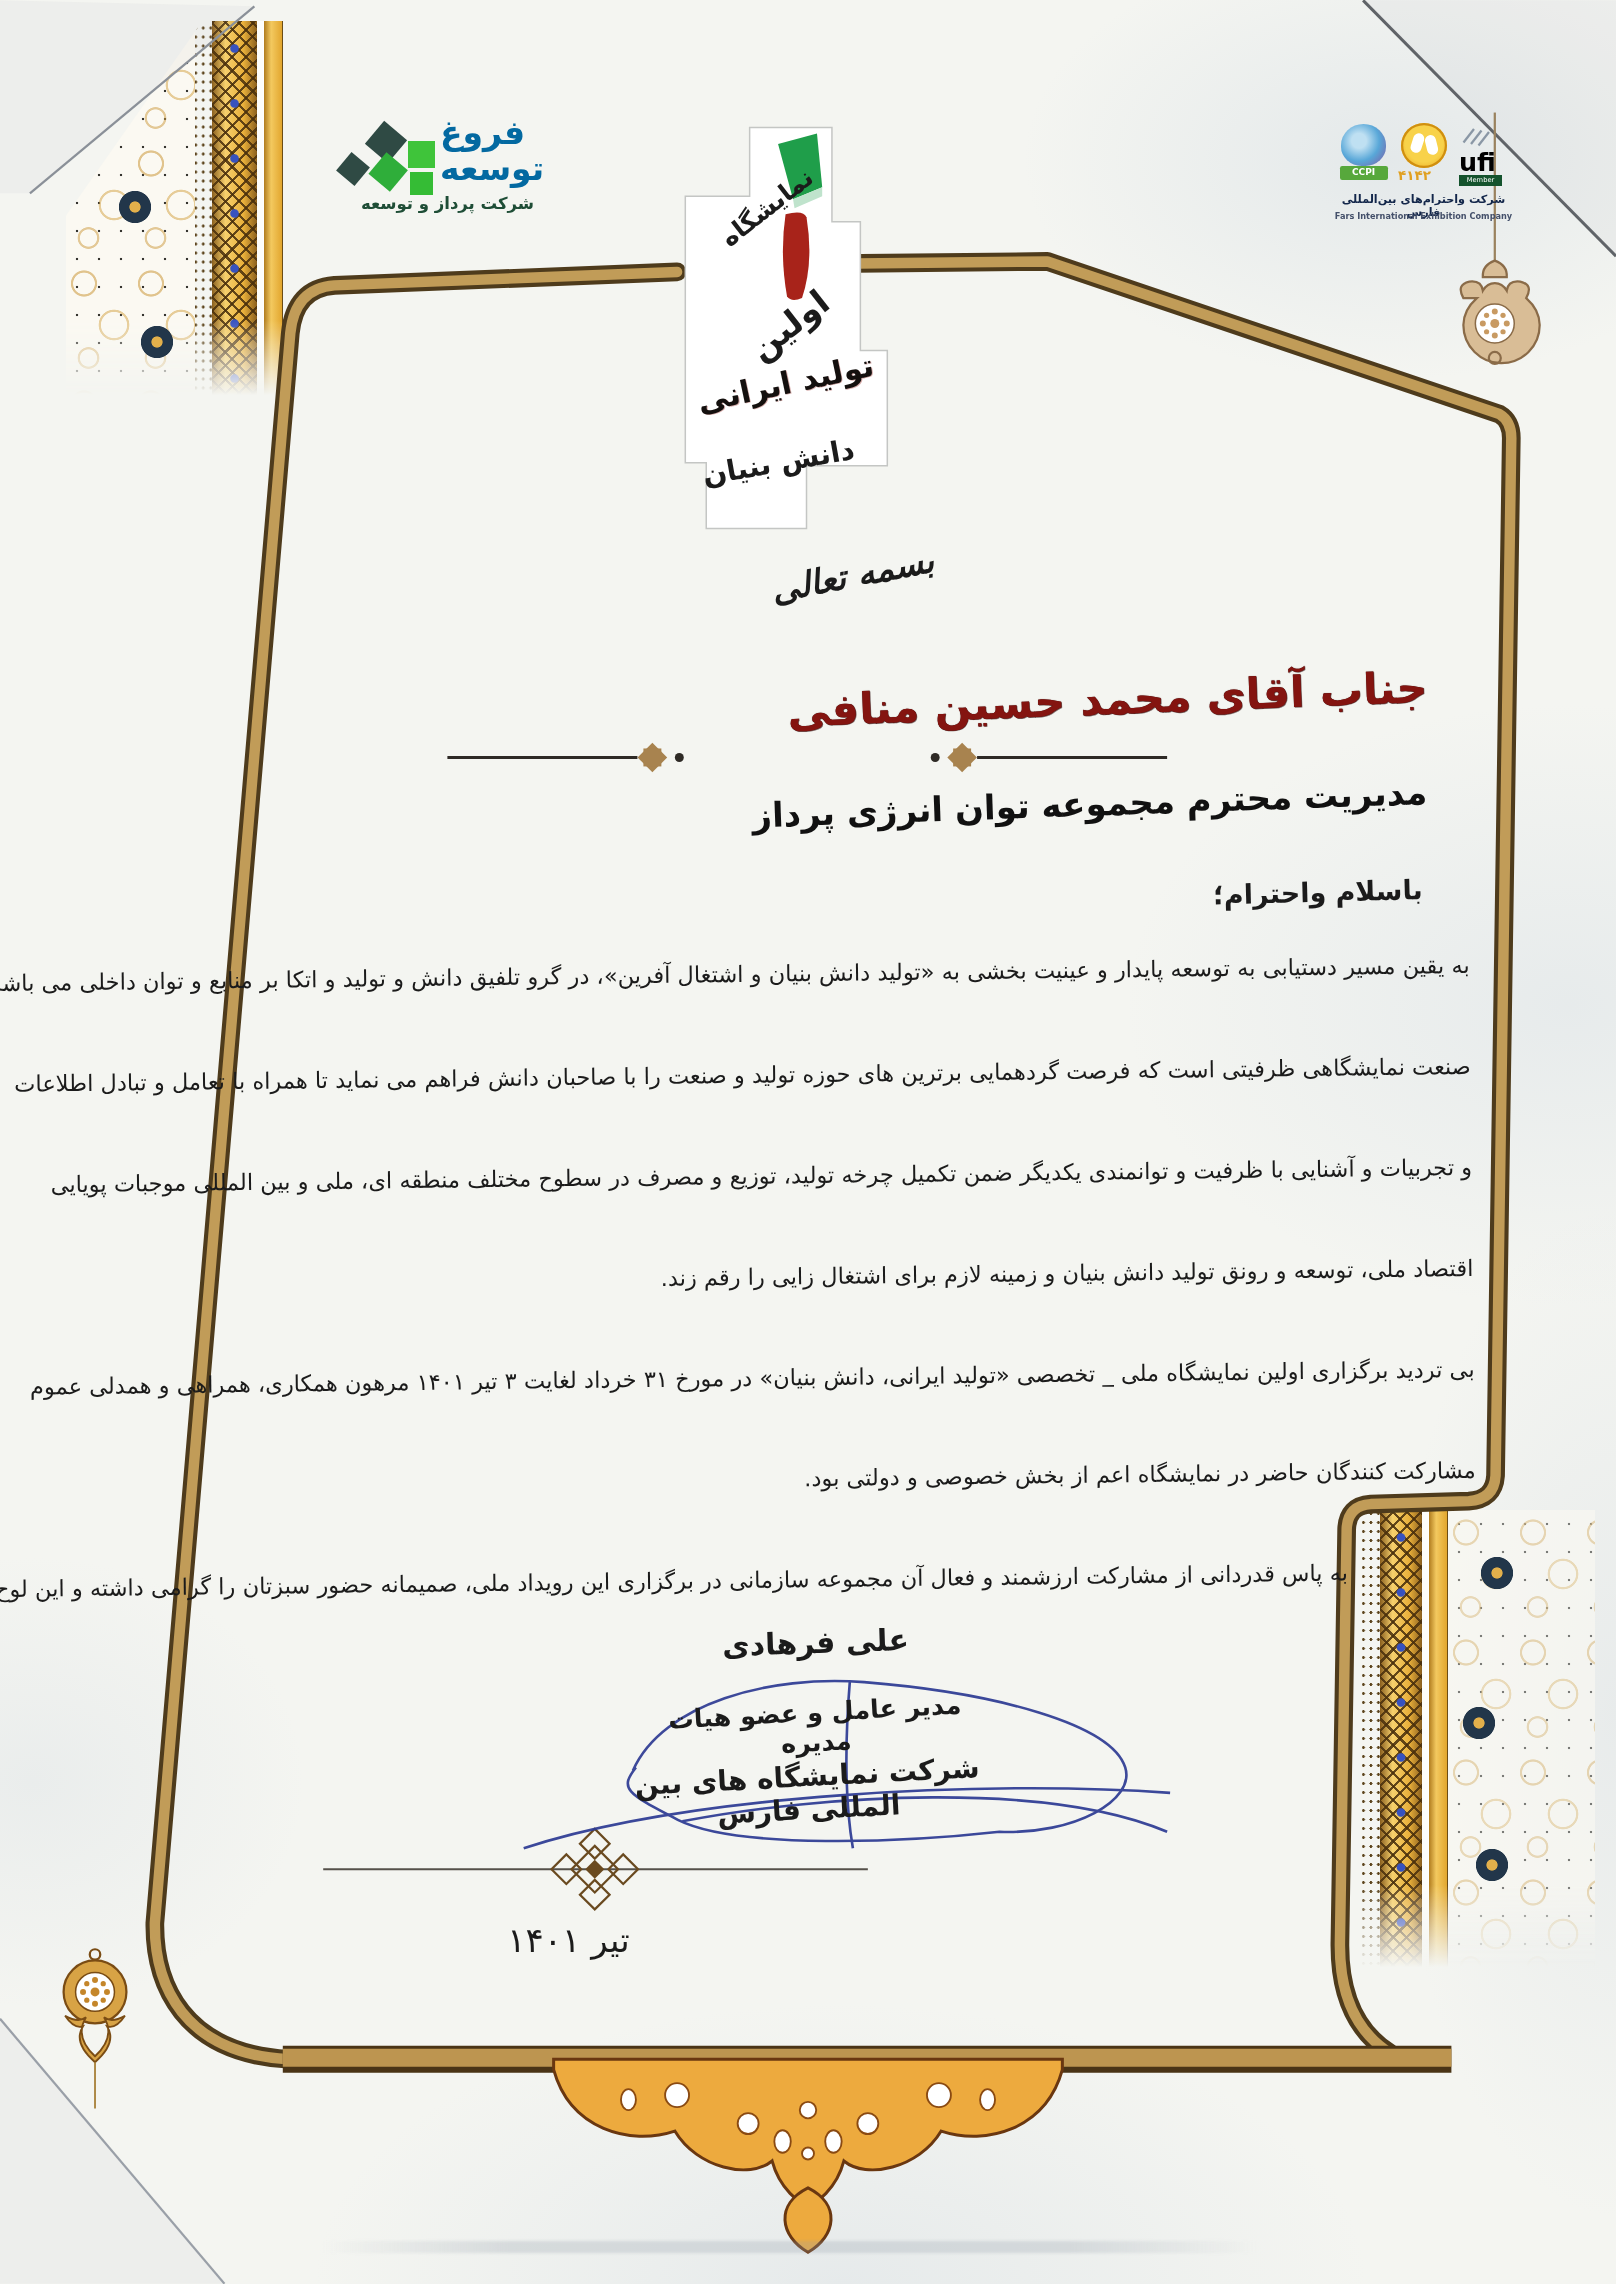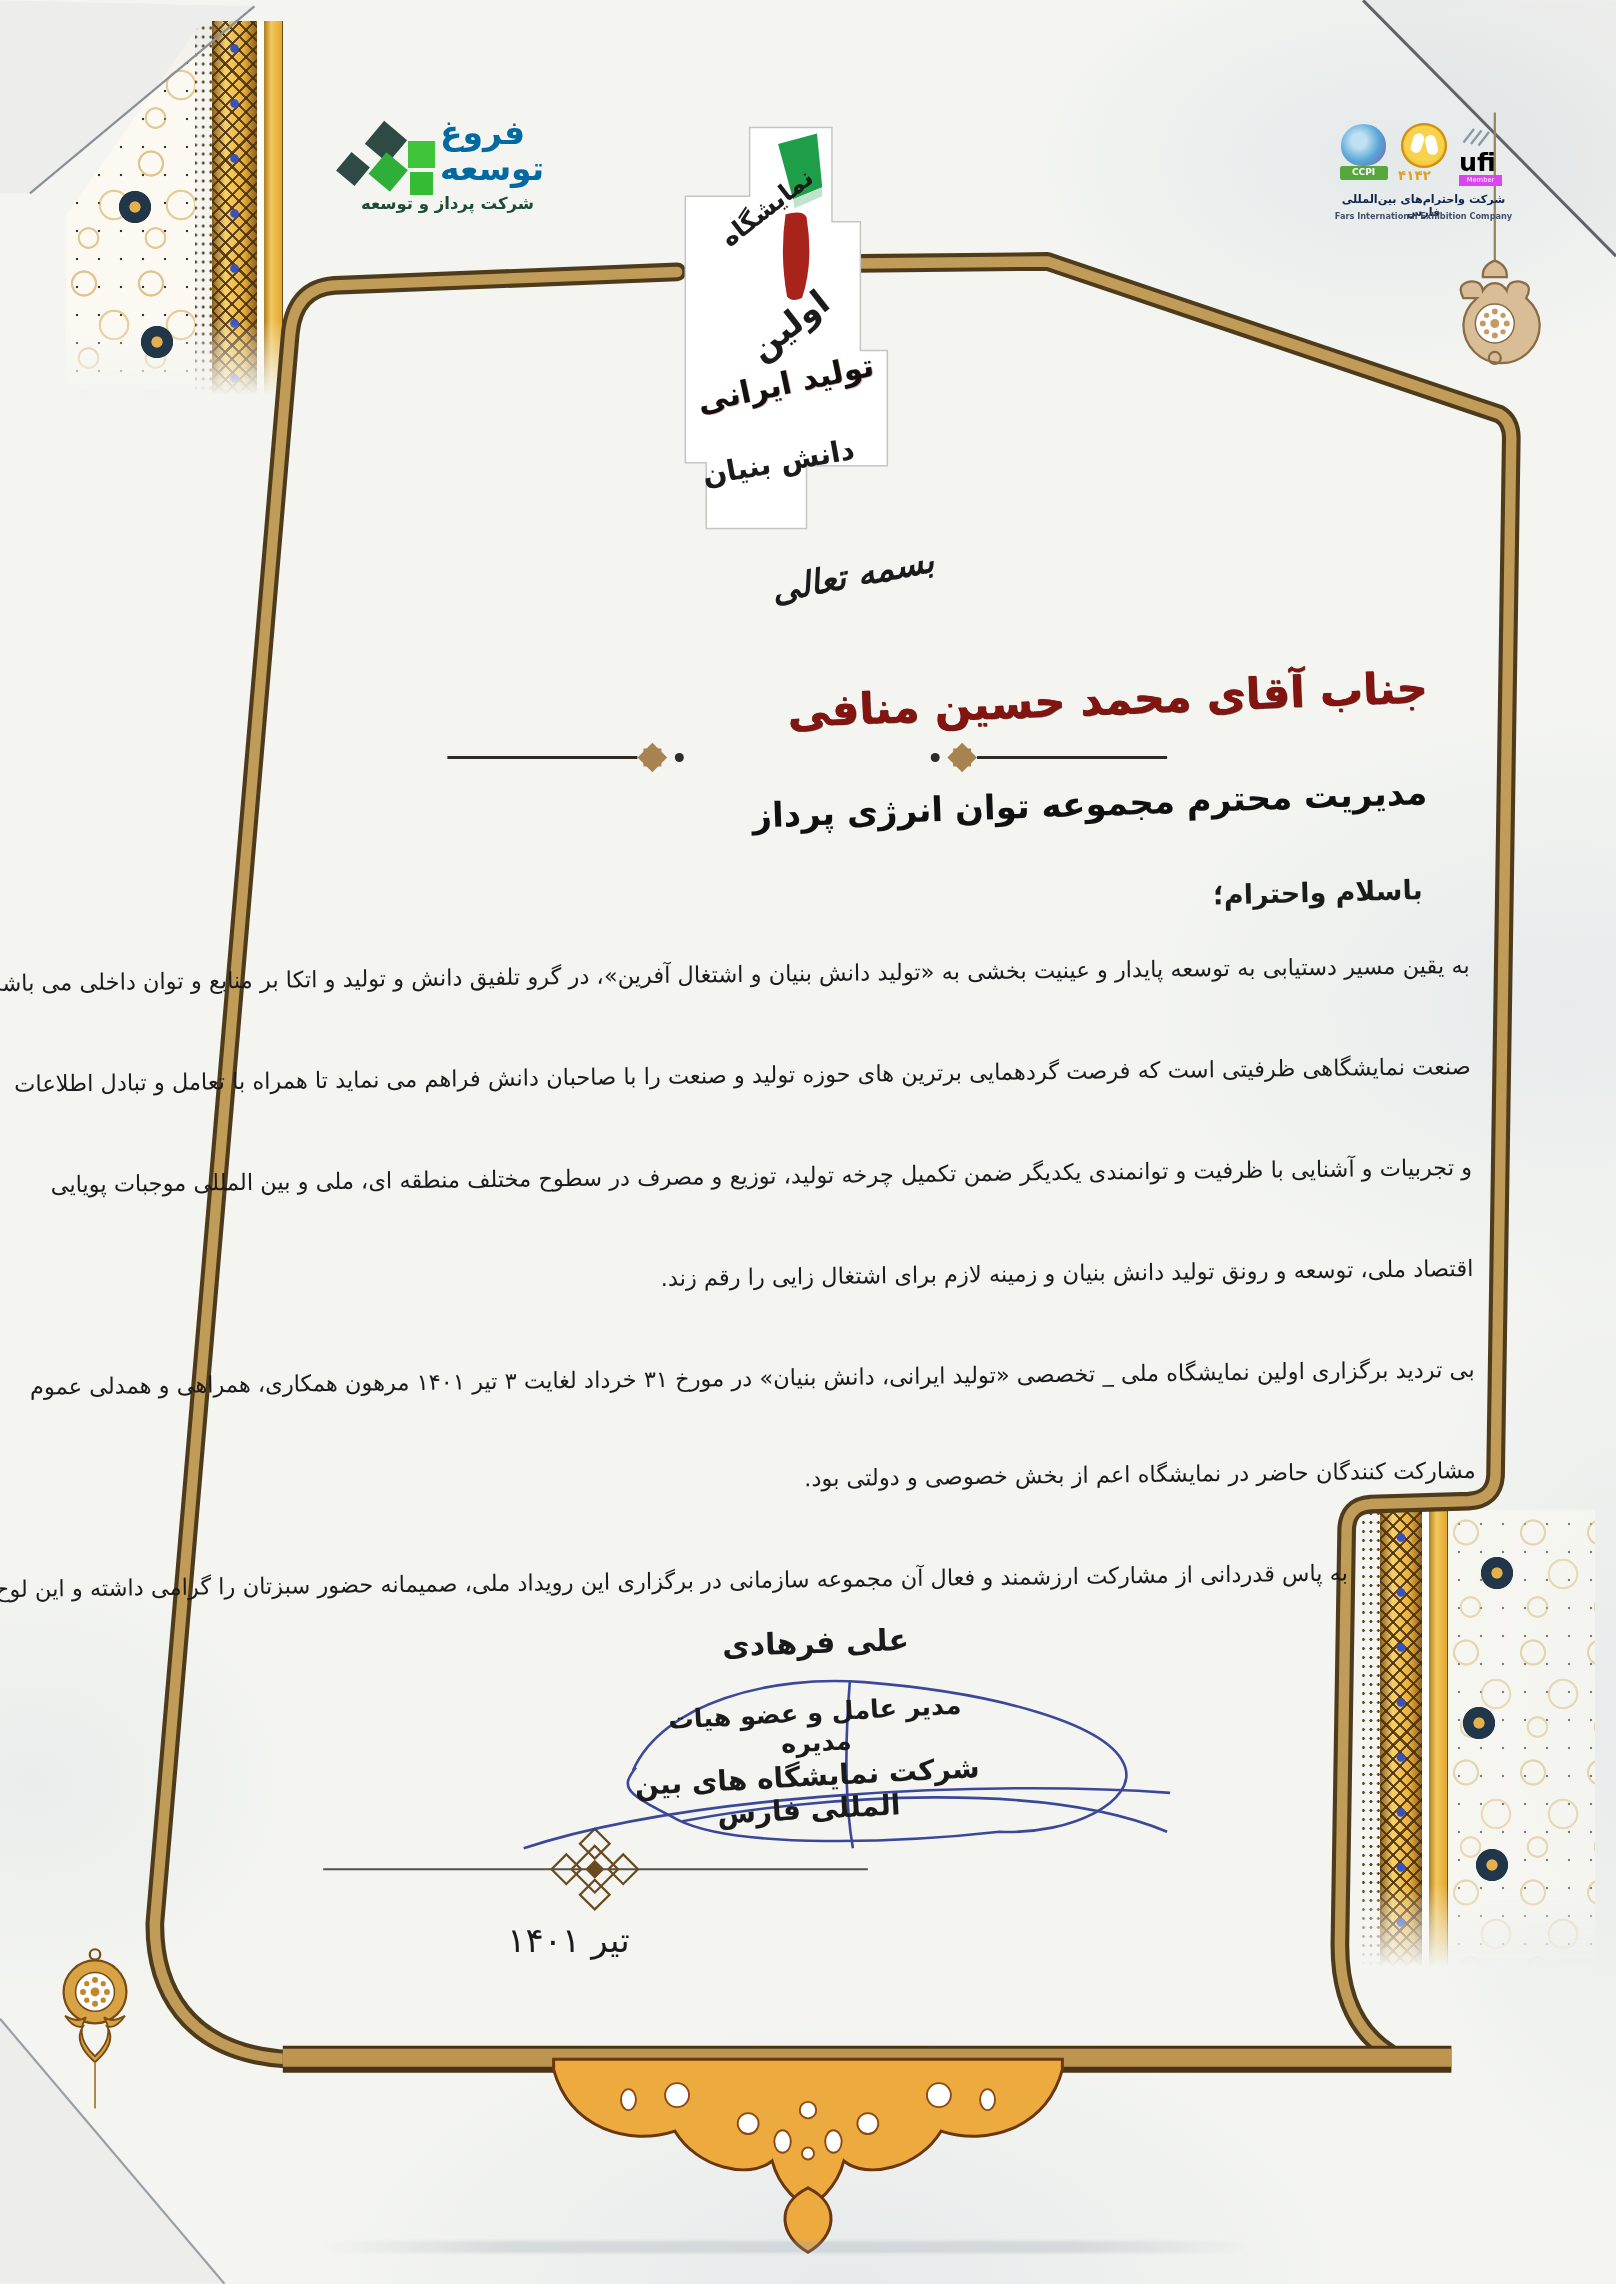--- a/index.html
+++ b/index.html
@@ -242,21 +242,21 @@
   <div class="abs" style="left:60px;top:46px;width:52px;text-align:left;font-size:13.5px;font-weight:bold;color:#e0a020;">۴۱۴۲</div>
   <div class="abs" style="left:121px;top:4.5px;width:48px;height:60px;">
     <svg width="48" height="27" viewBox="0 0 64 36">
       <g stroke="#8a97a5" stroke-width="3">
           <line x1="6" y1="22" x2="20" y2="4"></line>
           <line x1="16" y1="24" x2="30" y2="6"></line>
           <line x1="26" y1="26" x2="40" y2="8"></line>
         </g>
     </svg>
     <div style="font-size:25.4px;font-weight:bold;color:#000000;line-height:19.5px;margin-top:-3px;">ufi</div>
-    <div style="margin-top:3px;width:43px;height:10.5px;background:#d946ef;color:#fff;font-size:6.7px;text-align:center;line-height:10.5px;">Member</div>
+    <div style="margin-top:3px;width:43px;height:10.5px;background:#14532d;color:#fff;font-size:6.7px;text-align:center;line-height:10.5px;">Member</div>
   </div>
   <div class="rtl abs" style="left:-6px;top:72px;width:183px;text-align:center;font-size:11.2px;font-weight:bold;color:#12264a;">شرکت واحترام‌های بین‌المللی فارس</div>
   <div class="abs" style="left:-6px;top:90px;width:183px;text-align:center;font-size:8.2px;color:#44506a;font-weight:bold;">Fars International Exhibition Company</div>
 </div>
 
 <div class="rtl abs calligraphy" style="left:696px;top:193px;width:142px;text-align:center;font-size:25px;transform:rotate(-38deg);">نمایشگاه</div>
 <div class="rtl abs calligraphy" style="left:733px;top:305px;width:112px;text-align:center;font-size:34px;transform:rotate(-38deg);">اولین</div>
 <div class="rtl abs calligraphy" style="left:688px;top:365px;width:195px;text-align:center;font-size:31px;transform:rotate(-12deg);color:#14100e;text-shadow:0.7px 0.7px 0 rgba(140,20,14,.35);">تولید ایرانی</div>
 <div class="rtl abs calligraphy" style="left:687px;top:446px;width:183px;text-align:center;font-size:28.4px;transform:rotate(-10deg);">دانش بنیان</div>
 

